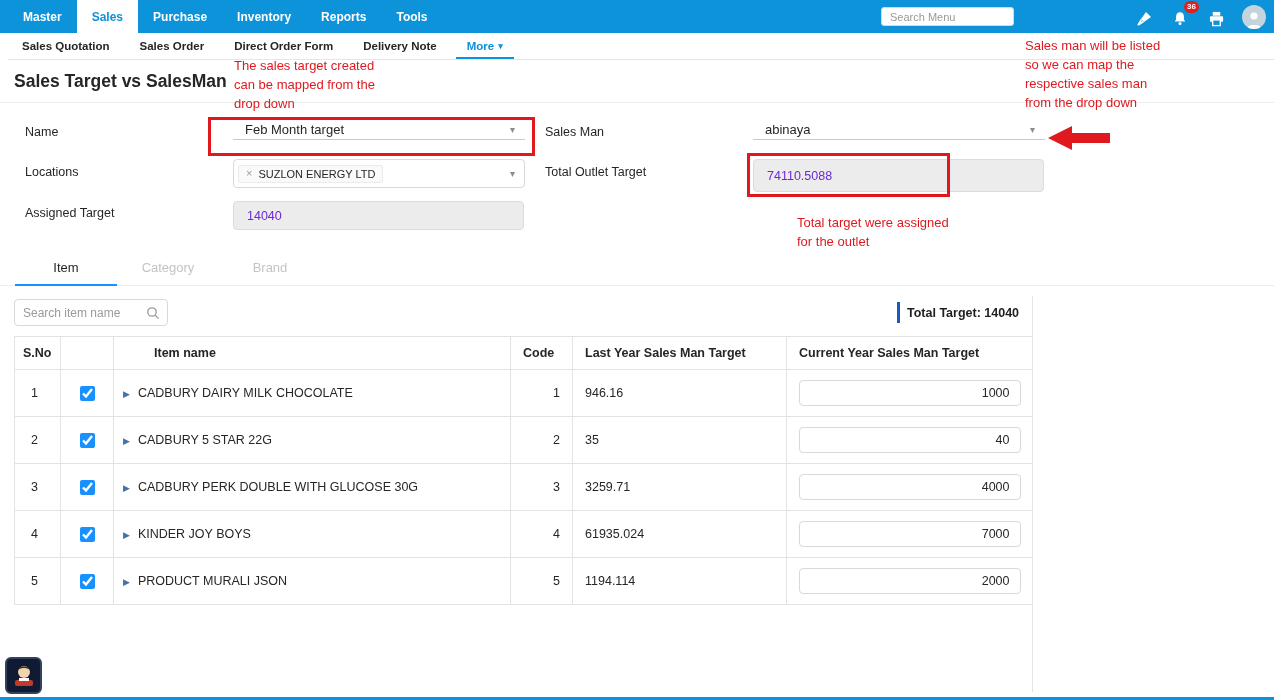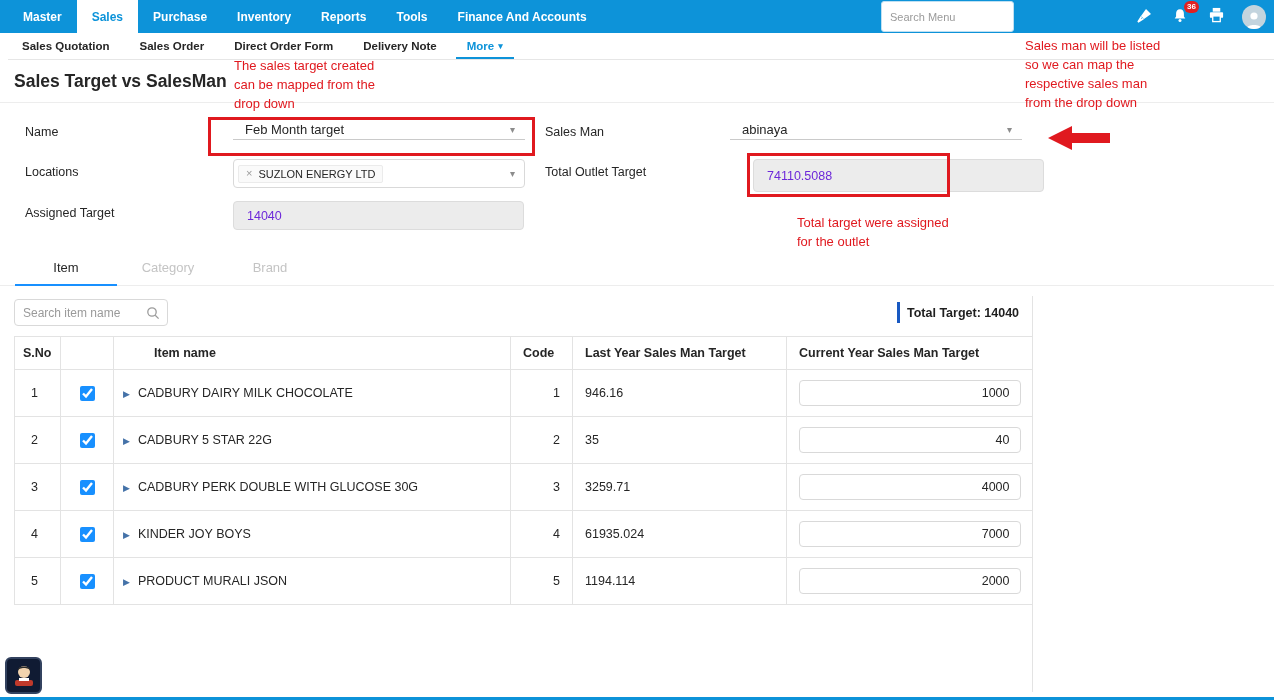--- a/index.html
+++ b/index.html
@@ -17,26 +17,26 @@
     background:#0d93d9; display:flex; align-items:center; justify-content:space-between;
   }
   .topmenu { display:flex; height:100%; align-items:stretch; padding-left:8px; }
   .topmenu-item {
     color:#fff; font-size:12px; font-weight:700; padding:12px 15px;
     display:flex; align-items:center; cursor:pointer; white-space:nowrap;
   }
   .topmenu-item.active { background:#fff; color:#0d93d9; }
   .topbar-right { display:flex; align-items:center; gap:16px; padding-right:8px; }
   .menu-search {
-    width:133px; height:31px; border:1px solid #bfe0f2; border-radius:3px;
+    width:133px; height:19px; border:1px solid #bfe0f2; border-radius:3px;
     font-size:11px; padding:0 8px; color:#333; outline:none; margin-right:104px;
     font-family:"Liberation Sans", sans-serif;
   }
   .menu-search::placeholder { color:#9a9a9a; }
-  .tb-icon { width:20px; height:20px; position:relative; display:flex; align-items:flex-start; justify-content:center; cursor:pointer; }
+  .tb-icon { width:20px; height:20px; position:relative; display:flex; align-items:flex-end; justify-content:center; cursor:pointer; }
   .badge {
     position:absolute; top:-6px; right:-9px; background:#e02020; color:#fff;
     font-size:8px; font-weight:700; border-radius:8px; padding:2px 3px; line-height:1;
   }
   .avatar {
     width:24px; height:24px; border-radius:50%; background:#c3d4de;
     display:flex; align-items:flex-end; justify-content:center; overflow:hidden; cursor:pointer;
   }
 
   
@@ -147,21 +147,20 @@
 <div class="screen">
 
   <header class="topbar">
     <nav class="topmenu">
       <div class="topmenu-item">Master</div>
       <div class="topmenu-item active">Sales</div>
       <div class="topmenu-item">Purchase</div>
       <div class="topmenu-item">Inventory</div>
       <div class="topmenu-item">Reports</div>
       <div class="topmenu-item">Tools</div>
-      <div class="topmenu-item">Finance And Accounts</div>
     </nav>
     <div class="topbar-right">
       <input class="menu-search" placeholder="Search Menu" style="">
       <span class="tb-icon">
         <svg width="17" height="17" viewBox="0 0 17 17">
             <path d="M10 2 L15 7 L8 12 L5 9 Z" fill="#fff"></path>
             <path d="M5.5 9.5 L2 15 L7.5 11.5" fill="none" stroke="#fff" stroke-width="1.6"></path>
           </svg>
       </span>
       <span class="tb-icon">
@@ -206,21 +205,21 @@
   <div class="f-label" style="left:545px; top:125px;">Sales Man</div>
   <div class="f-label" style="left:25px; top:165px;">Locations</div>
   <div class="f-label" style="left:545px; top:165px;">Total Outlet Target</div>
   <div class="f-label" style="left:25px; top:206px;">Assigned Target</div>
 
   <div class="select-underline" style="left:233px; top:120px; width:292px;">
     <span>Feb Month target</span>
     <span class="caret">▾</span>
   </div>
 
-  <div class="select-underline" style="left:730px; top:120px; width:292px;">
+  <div class="select-underline" style="left:753px; top:120px; width:292px;">
     <span>abinaya</span>
     <span class="caret">▾</span>
   </div>
 
   <div class="locations-select">
     <span class="loc-tag">
       <span class="loc-close">×</span>
       <span>SUZLON ENERGY LTD</span>
     </span>
     <span class="caret">▾</span>

